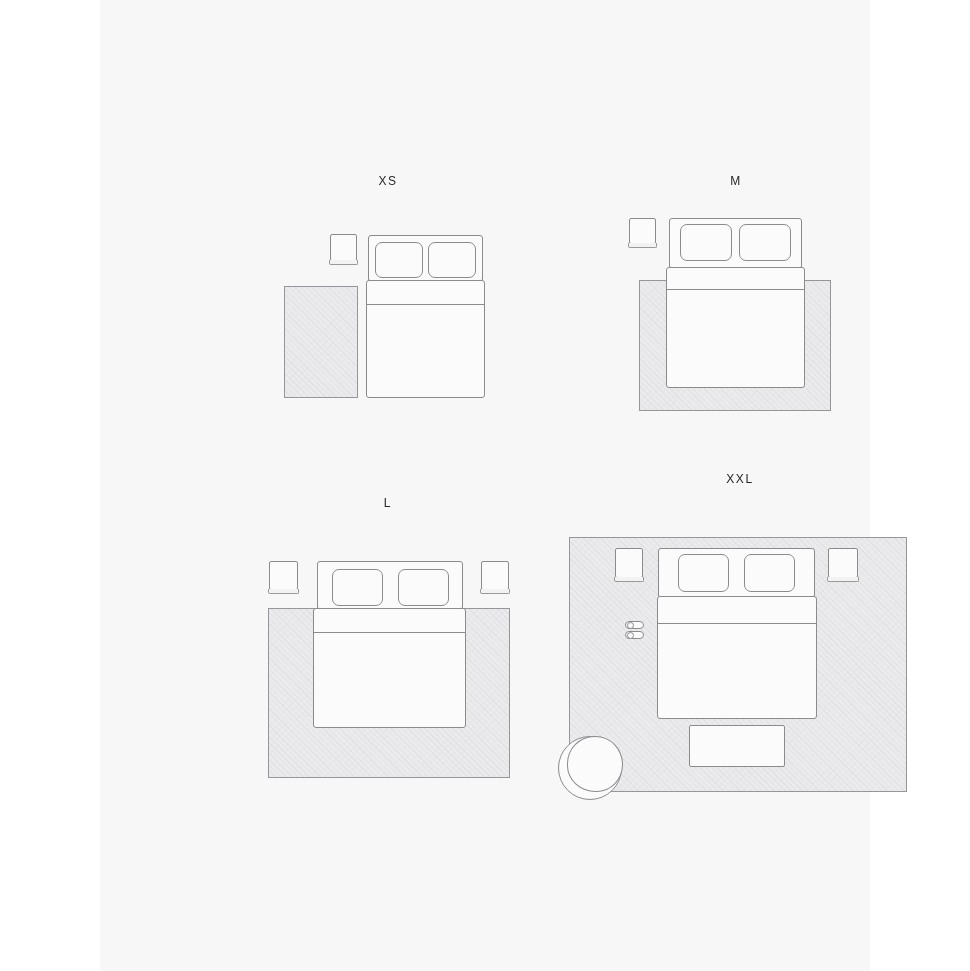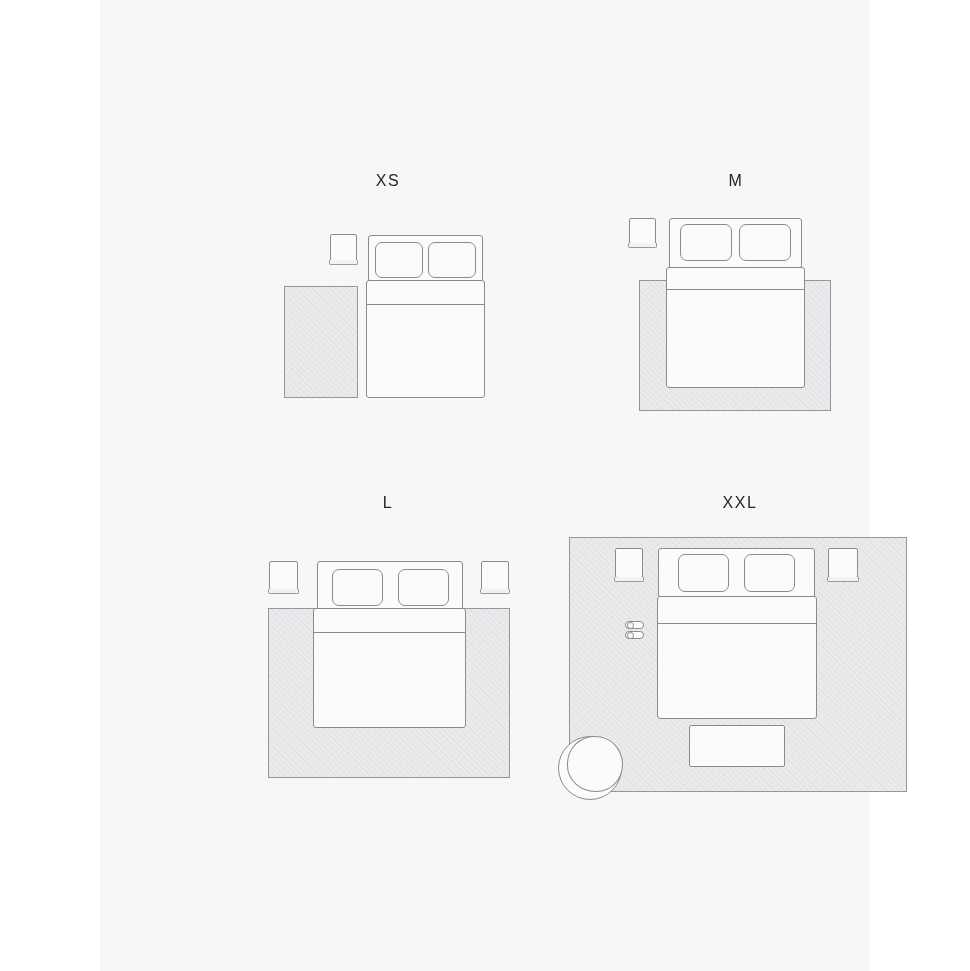--- a/index.html
+++ b/index.html
@@ -11,21 +11,21 @@
     background:#ffffff; margin:0 auto; overflow:hidden;
   }
   .content {
     position:absolute; left:100px; top:0; width:770px; height:971px;
     background:#f7f7f7;
   }
 
   
   .size-label {
     position:absolute; transform:translate(-50%,-50%);
-    font-size:16px; font-weight:500; letter-spacing:1.6px; color:#262626;
+    font-size:12px; font-weight:500; letter-spacing:1.6px; color:#262626;
     white-space:nowrap;
   }
 
   .rug {
     position:absolute; z-index:1;
     border:1px solid #96969a;
     background-color:#ebebed;
     background-image:
       repeating-linear-gradient(45deg, #e2e2e4 0px, #e2e2e4 1px, transparent 1px, transparent 4px),
       repeating-linear-gradient(-45deg, rgba(226,226,228,0.45) 0px, rgba(226,226,228,0.45) 1px, transparent 1px, transparent 5px);
@@ -83,21 +83,21 @@
   .l-stand-left  { left:169px; top:561px; width:29px; height:29px; }
   .l-stand-right { left:381px; top:561px; width:28px; height:29px; }
   .l-rug     { left:168px; top:608px; width:242px; height:170px; }
   .l-bed     { left:213px; top:561px; width:153px; height:167px; }
   .l-bed .bed-head { left:4px; right:3px; height:48px; padding-top:7px; gap:15px; }
   .l-bed .pillow   { width:51px; height:37px; }
   .l-bed .bed-body { top:47px; }
   .l-bed .bed-fold { top:23px; }
 
   
-  .xxl-label  { left:640px; top:503px;text-align:center; }
+  .xxl-label  { left:640px; top:479px;text-align:center; }
   .xxl-rug    { left:469px; top:537px; width:338px; height:255px; }
   .xxl-stand-left  { left:515px; top:548px; width:28px; height:30px; }
   .xxl-stand-right { left:728px; top:548px; width:30px; height:30px; }
   .xxl-bed    { left:557px; top:548px; width:160px; height:171px; }
   .xxl-bed .bed-head { left:1px; right:2px; height:49px; padding-top:5px; gap:15px; }
   .xxl-bed .pillow   { width:51px; height:38px; }
   .xxl-bed .bed-body { top:48px; }
   .xxl-bed .bed-fold { top:26px; }
 
   .bench {

